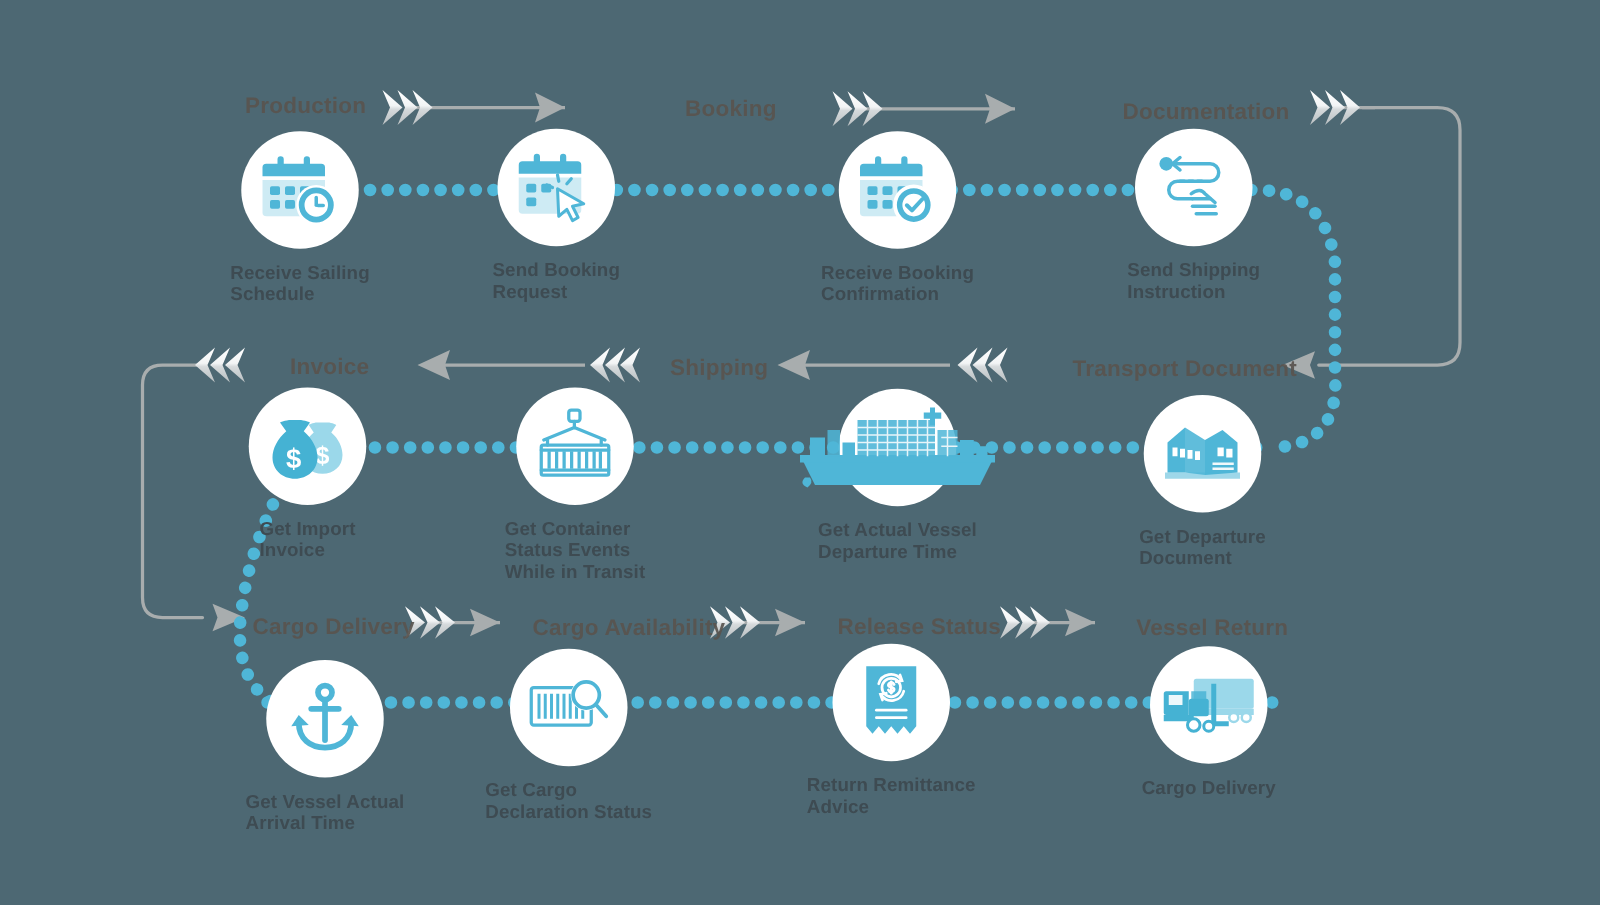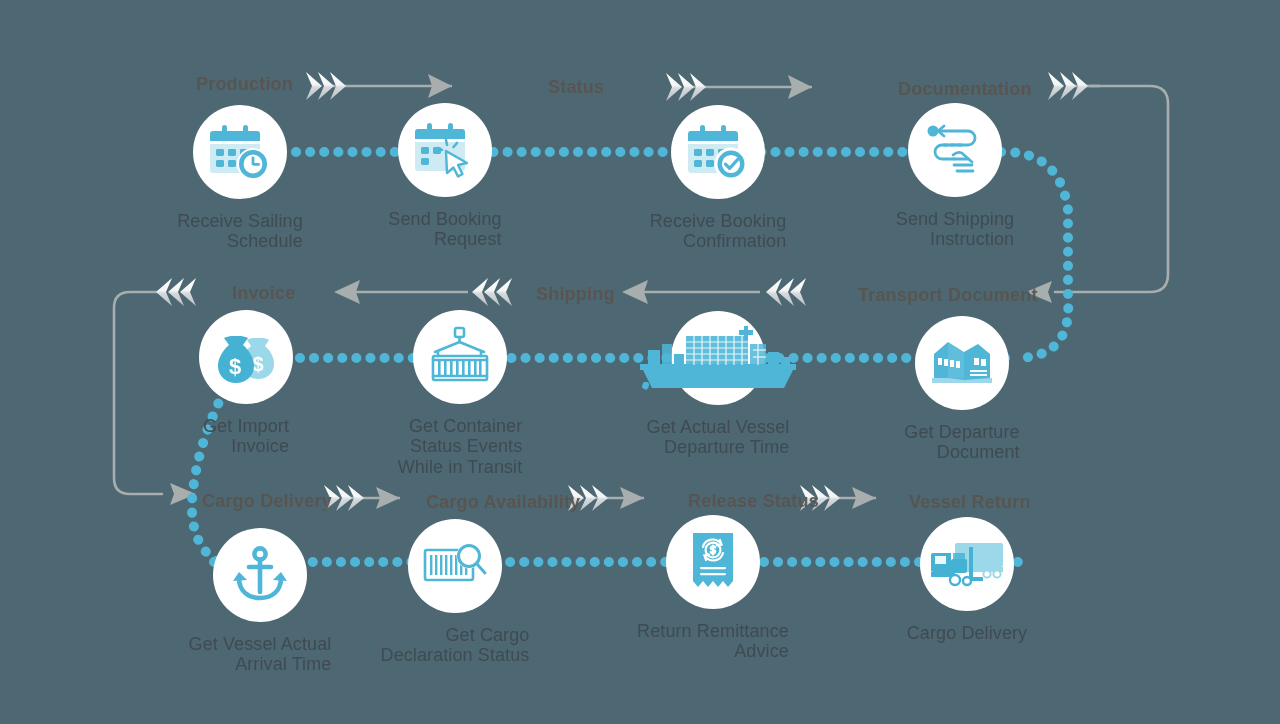--- a/index.html
+++ b/index.html
@@ -52,24 +52,24 @@
     border-radius: 50%;
     background: #ffffff;
     display: flex;
     align-items: center;
     justify-content: center;
     position: relative;
   }
   .node .disc svg { display: block; overflow: visible; }
   .node .caption {
     margin-top: 12px;
-    text-align: right;
-    font-size: 18px;
+    text-align: left;
+    font-size: 15px;
     line-height: 1.13;
-    font-weight: 400;
+    font-weight: 700;
     color: #3e4b52;
     letter-spacing: .1px;
     white-space: pre-line;
   }
   
   .node.wide-icon .disc { overflow: visible; }
   .node.wide-icon .disc svg { position: absolute; left: 50%; top: 50%; transform: translate(-50%,-50%); }
 </style>
 </head>
 <body>
@@ -189,28 +189,28 @@
       <path d="M 876 498 L 852 487 L 856 498 L 852 509 Z" fill="#a8adae"></path>
       <g fill="url(#fletchGrad)">
         <path d="M 800 485 L 816 498 L 800 511 L 806 498 Z"></path>
         <path d="M 812 485 L 828 498 L 812 511 L 818 498 Z"></path>
         <path d="M 824 485 L 840 498 L 824 511 L 830 498 Z"></path>
       </g>
     </g>
   </svg>
 
   <div class="phase-label" style="left:196px;top:74px">Production</div>
-  <div class="phase-label" style="left:548px;top:77px">Status</div>
+  <div class="phase-label" style="left:548px;top:77px">Booking</div>
   <div class="phase-label" style="left:898px;top:79px">Documentation</div>
   <div class="phase-label" style="left:232px;top:283px">Invoice</div>
   <div class="phase-label" style="left:536px;top:284px">Shipping</div>
   <div class="phase-label" style="left:858px;top:285px">Transport Document</div>
   <div class="phase-label" style="left:202px;top:491px">Cargo Delivery</div>
   <div class="phase-label" style="left:426px;top:492px">Cargo Availability</div>
-  <div class="phase-label" style="left:688px;top:491px">Release Status</div>
+  <div class="phase-label" style="left:670px;top:491px">Release Status</div>
   <div class="phase-label" style="left:909px;top:492px">Vessel Return</div>
 
   <div class="node" style="left:240px;top:105px">
     <div class="disc">
       <span>
         <svg width="60" height="58" viewBox="0 0 60 58">
           <g fill="#4fb6d7">
             <rect x="12" y="2" width="5" height="11" rx="2.5"></rect>
             <rect x="33" y="2" width="5" height="11" rx="2.5"></rect>
             <path d="M3 8h44a3 3 0 0 1 3 3v7H0v-7a3 3 0 0 1 3-3z"></path>

